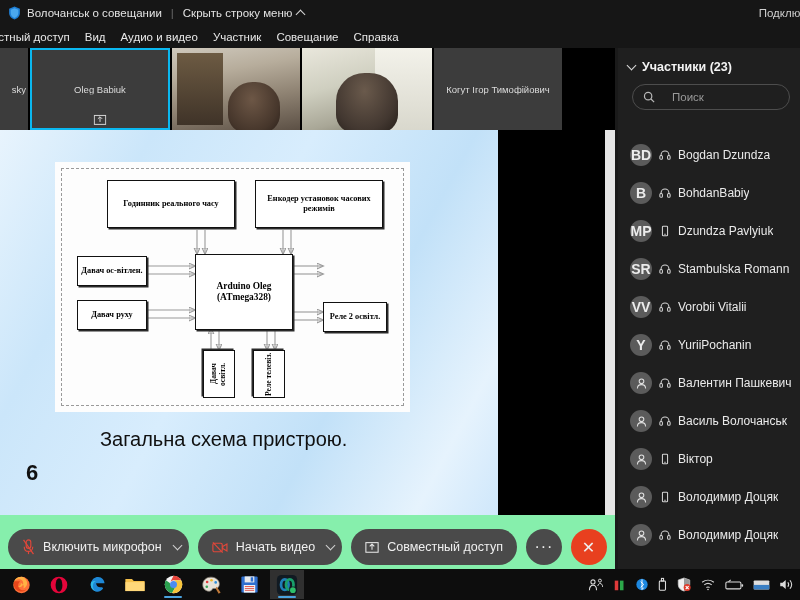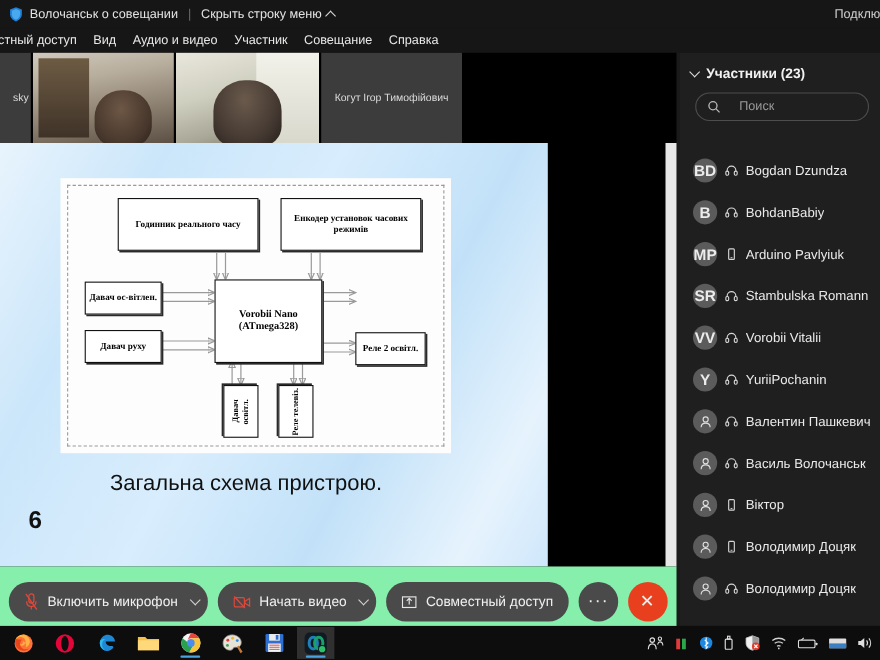--- a/index.html
+++ b/index.html
@@ -184,20 +184,27 @@
     <span class="mi">Вид</span>
     <span class="mi">Аудио и видео</span>
     <span class="mi">Участник</span>
     <span class="mi">Совещание</span>
     <span class="mi">Справка</span>
   </div>
 
   <div class="filmstrip">
     <div class="tile t0">
       <div class="nm">sky</div>
+    </div>
+    <div class="tile t1 active">
+      <div class="nm">Oleg Babiuk</div>
+      <svg class="sharebadge" viewBox="0 0 16 16">
+        <rect x="1" y="3" width="14" height="11" fill="none" stroke="#d8d8d8" stroke-width="1.2"></rect>
+        <path d="M8 11 V5 M5.4 7.2 L8 4.6 L10.6 7.2" fill="none" stroke="#d8d8d8" stroke-width="1.2"></path>
+      </svg>
     </div>
     <div class="tile t2 cam-a"></div>
     <div class="tile t3 cam-b"></div>
     <div class="tile t4">
       <div class="nm">Когут Ігор Тимофійович</div>
     </div>
   </div>
 
   <div class="stage">
     <div class="slide">
@@ -232,21 +239,21 @@
             <path d="M156,188 L156,166" marker-end="url(#ah)"></path>
           </g>
         </svg>
 
         <div class="bx" style="left:52px;top:18px;width:128px;height:48px">Годинник реального часу</div>
         <div class="bx" style="left:22px;top:94px;width:70px;height:30px">Давач ос-вітлен.</div>
 
         <div class="bx" style="left:200px;top:18px;width:128px;height:48px">Енкодер установок часових режимів</div>
         <div class="bx" style="left:22px;top:138px;width:70px;height:30px">Давач руху</div>
 
-        <div class="bx cpu" style="left:140px;top:92px;width:98px;height:76px">Vorobii Nano (ATmega328)</div>
+        <div class="bx cpu" style="left:140px;top:92px;width:98px;height:76px">Arduino Oleg (ATmega328)</div>
 
         <div class="bx" style="left:268px;top:140px;width:64px;height:30px">Реле 2 освітл.</div>
 
         <div class="bx vert" style="left:148px;top:188px;width:32px;height:48px">Давач освітл.</div>
         <div class="bx vert" style="left:198px;top:188px;width:32px;height:48px">Реле телевіз.</div>
       </div>
 
       <div class="caption">Загальна схема пристрою.</div>
       <div class="pageno">6</div>
     </div>
@@ -327,21 +334,21 @@
         </svg>
         <span class="pname">BohdanBabiy</span>
       </div>
 
       <div class="prow">
         <div class="av">MP</div>
         <svg class="dev" viewBox="0 0 14 14">
           <rect x="4" y="1.4" width="6" height="11.2" rx="1" fill="none" stroke="#d6d6d6" stroke-width="1.2"></rect>
           <path d="M6 10.8 h2" stroke="#d6d6d6" stroke-width="1"></path>
         </svg>
-        <span class="pname">Arduino Pavlyiuk</span>
+        <span class="pname">Dzundza Pavlyiuk</span>
       </div>
 
       <div class="prow">
         <div class="av">SR</div>
         <svg class="dev" viewBox="0 0 14 14">
           <path d="M2.4 8.2 V7 A4.6 4.6 0 0 1 11.6 7 V8.2" fill="none" stroke="#d6d6d6" stroke-width="1.2"></path>
           <rect x="1" y="7.6" width="3" height="4.4" rx="1.3" fill="none" stroke="#d6d6d6" stroke-width="1.2"></rect>
           <rect x="10" y="7.6" width="3" height="4.4" rx="1.3" fill="none" stroke="#d6d6d6" stroke-width="1.2"></rect>
         </svg>
         <span class="pname">Stambulska Romann</span>

